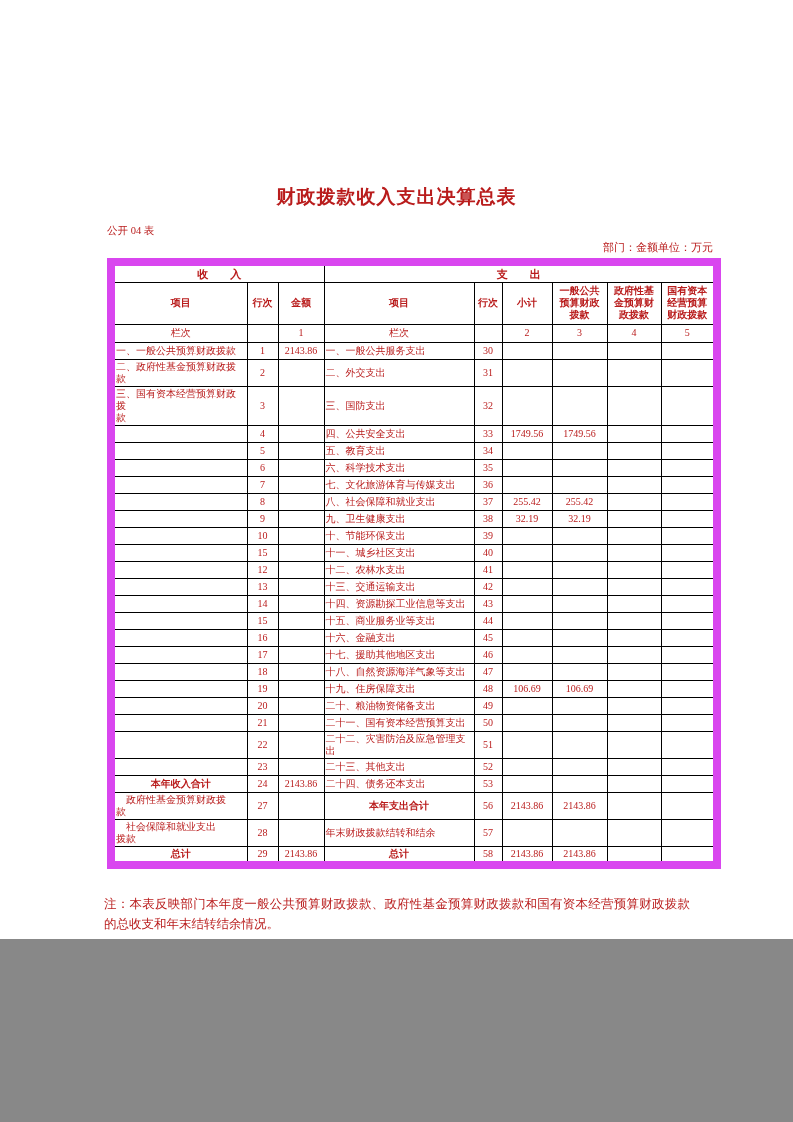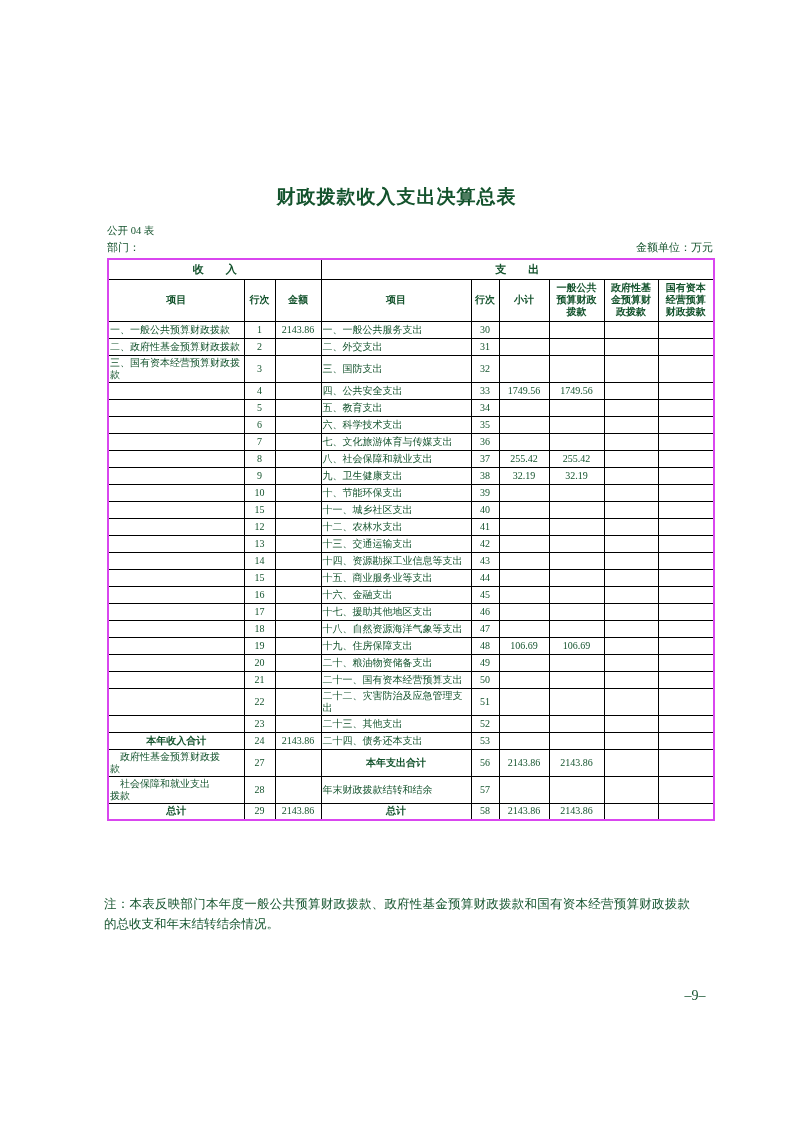--- a/index.html
+++ b/index.html
@@ -1,39 +1,40 @@
 <!DOCTYPE html>
 <html><head>
 <meta charset="utf-8">
 <style>
   * { margin:0; padding:0; box-sizing:border-box; }
   html,body { background:#888; }
   .page {
-    position:relative; width:793px; height:1122px; background:#ffffff;
-    margin:0 auto; font-family:"Liberation Serif", serif; color:#14532d;
+    position:relative; width:793px; height:939px; background:#ffffff;
+    margin:0 auto; font-family:"Liberation Serif", serif; color:#b91c1c;
     overflow:hidden;
   }
   .title {
     position:absolute; top:184px; left:0; width:100%;
     text-align:center; font-size:19px; font-weight:bold;
     font-family:"Liberation Sans", sans-serif; letter-spacing:1px;
   }
   .form-no {
     position:absolute; top:224px; left:107px; width:606px;
     text-align:left; font-size:10.5px;
   }
   .meta-row {
     position:absolute; top:240px; left:107px; width:606px;
     font-size:11px;
+    text-align:right;
   }
   .meta-row .unit { float:right; }
   table.budget {
     position:absolute; top:258px; left:107px; width:606px;
     border-collapse:collapse; table-layout:fixed;
-    border:2px solid #d946ef;
+    border:8px solid #d946ef;
     font-size:10px; line-height:12px;
   }
   table.budget th, table.budget td {
     border:1px solid #000; vertical-align:middle;
     padding:1px 1px; overflow:hidden; white-space:pre-line;
   }
   tr.h1 th { height:20px; font-size:11px; font-weight:bold; text-align:center; }
   tr.h2 th { height:42px; font-weight:bold; text-align:center;margin-left:28px; }
   tr.h3 td { height:18px; text-align:center; }
   tbody td { height:17px; text-align:center; }
@@ -90,20 +91,31 @@
         <th>一般公共
 预算财政
 拨款</th>
         <th>政府性基
 金预算财
 政拨款</th>
         <th>国有资本
 经营预算
 财政拨款</th>
       </tr>
+      <tr class="h3">
+        <td>栏次</td>
+        <td></td>
+        <td>1</td>
+        <td>栏次</td>
+        <td></td>
+        <td>2</td>
+        <td>3</td>
+        <td>4</td>
+        <td>5</td>
+      </tr>
     </thead>
     <tbody id="rows">
         <tr>
           <td class="item">一、一般公共预算财政拨款</td>
           <td class="num">1</td>
           <td class="num">2143.86</td>
           <td class="item">一、一般公共服务支出</td>
           <td class="num">30</td>
           <td class="num"></td>
           <td class="num"></td>

